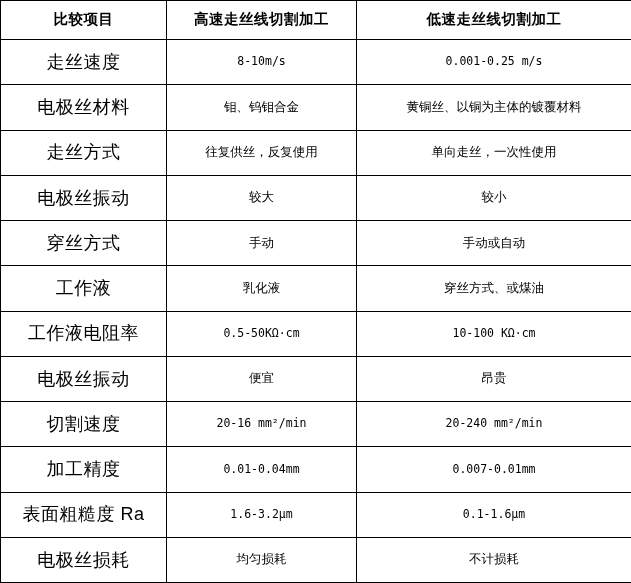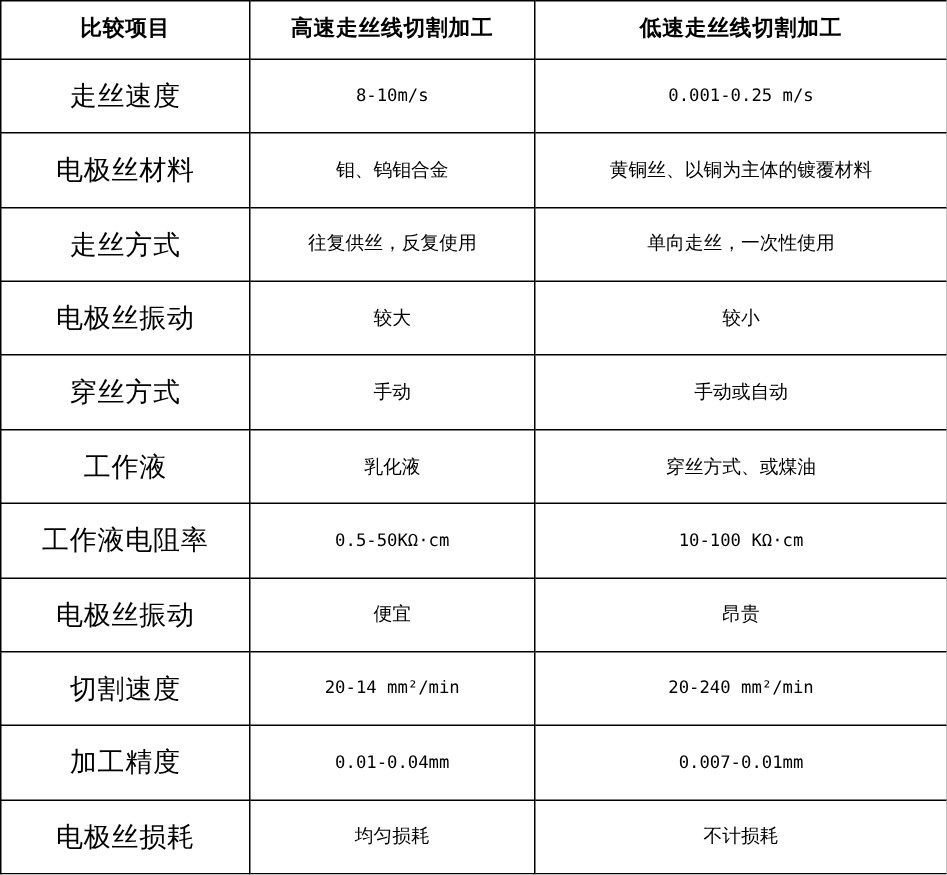--- a/index.html
+++ b/index.html
@@ -121,30 +121,35 @@
 
 
       <tr>
         <td class="lbl">电极丝振动</td>
         <td class="val">便宜</td>
         <td class="val">昂贵</td>
       </tr>
 
       <tr>
         <td class="lbl">切割速度</td>
-        <td class="mono">20-14 mm²/min</td>
+        <td class="mono">20-16 mm²/min</td>
         <td class="mono">20-240 mm²/min</td>
       </tr>
 
       <tr>
         <td class="lbl">加工精度</td>
         <td class="mono">0.01-0.04mm</td>
         <td class="mono">0.007-0.01mm</td>
       </tr>
 
+      <tr>
+        <td class="lbl">表面粗糙度 Ra</td>
+        <td class="mono">1.6-3.2μm</td>
+        <td class="mono">0.1-1.6μm</td>
+      </tr>
 
 
       <tr>
         <td class="lbl">电极丝损耗</td>
         <td class="val">均匀损耗</td>
         <td class="val">不计损耗</td>
       </tr>
     </tbody>
   </table>
 </div>

